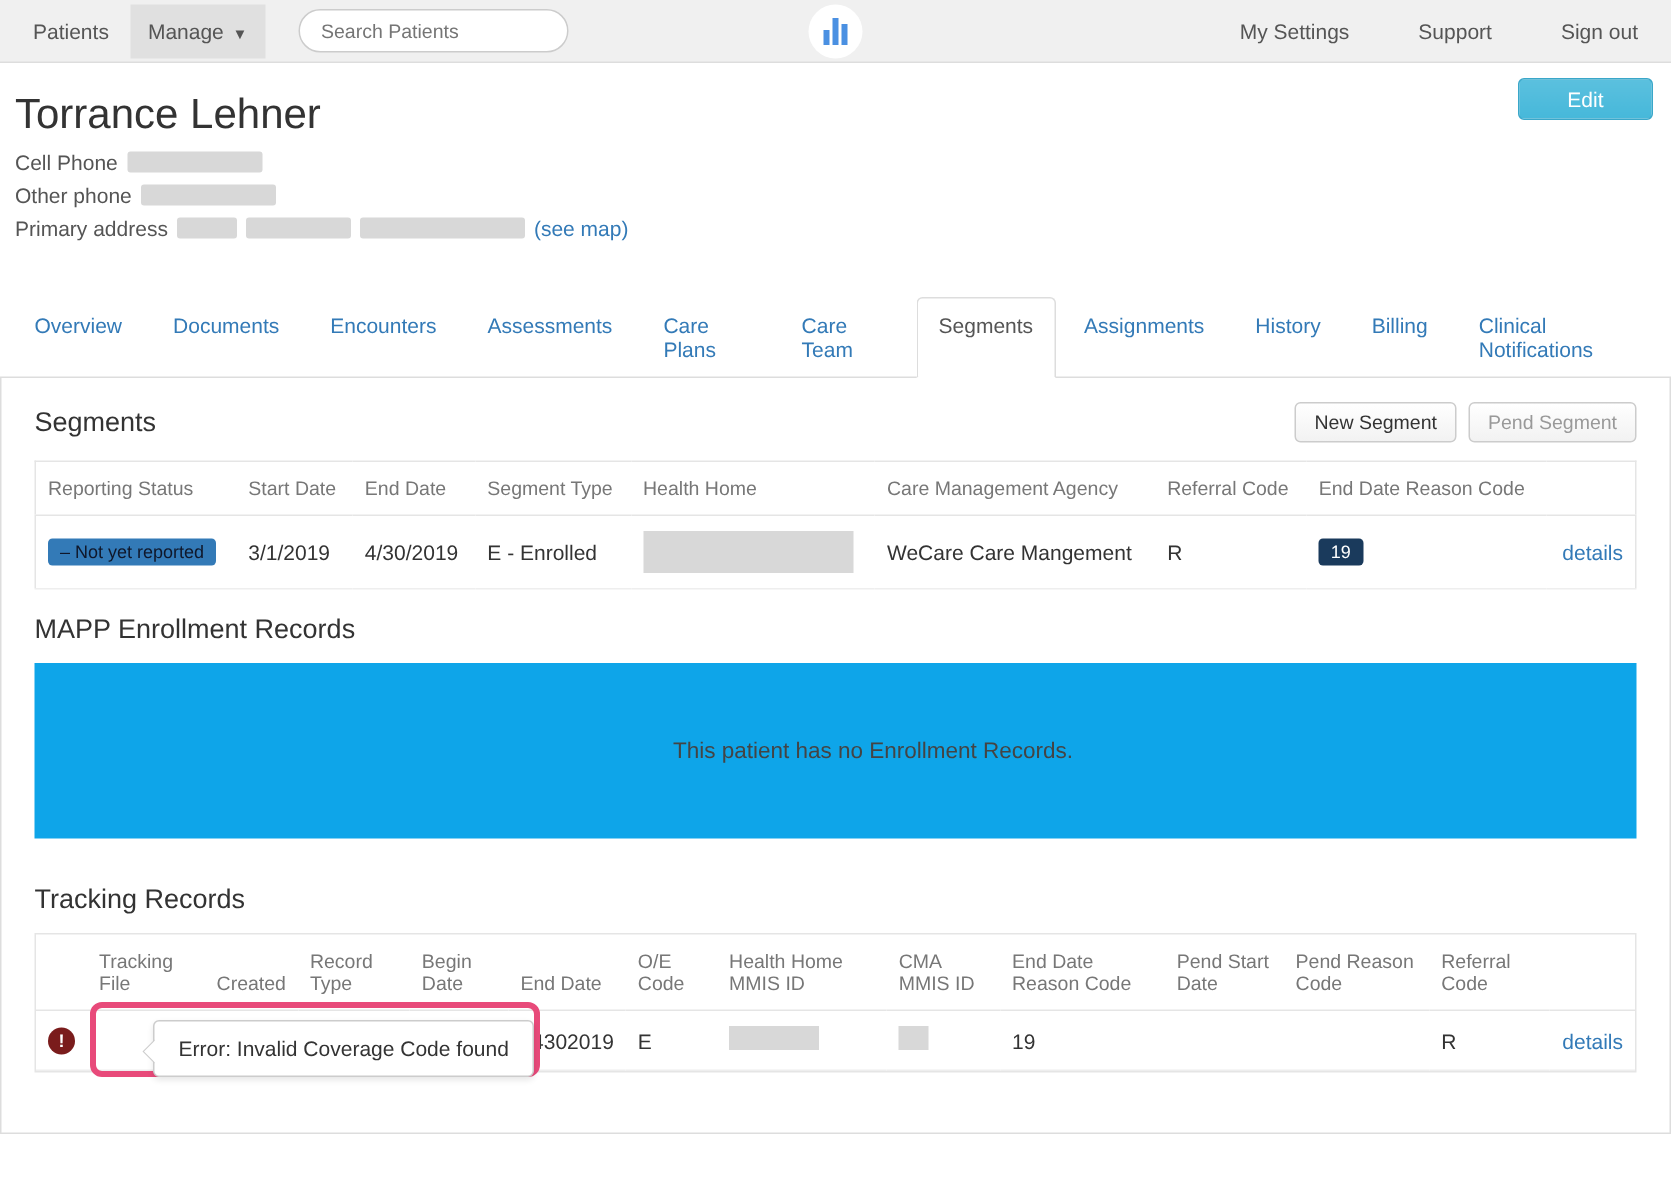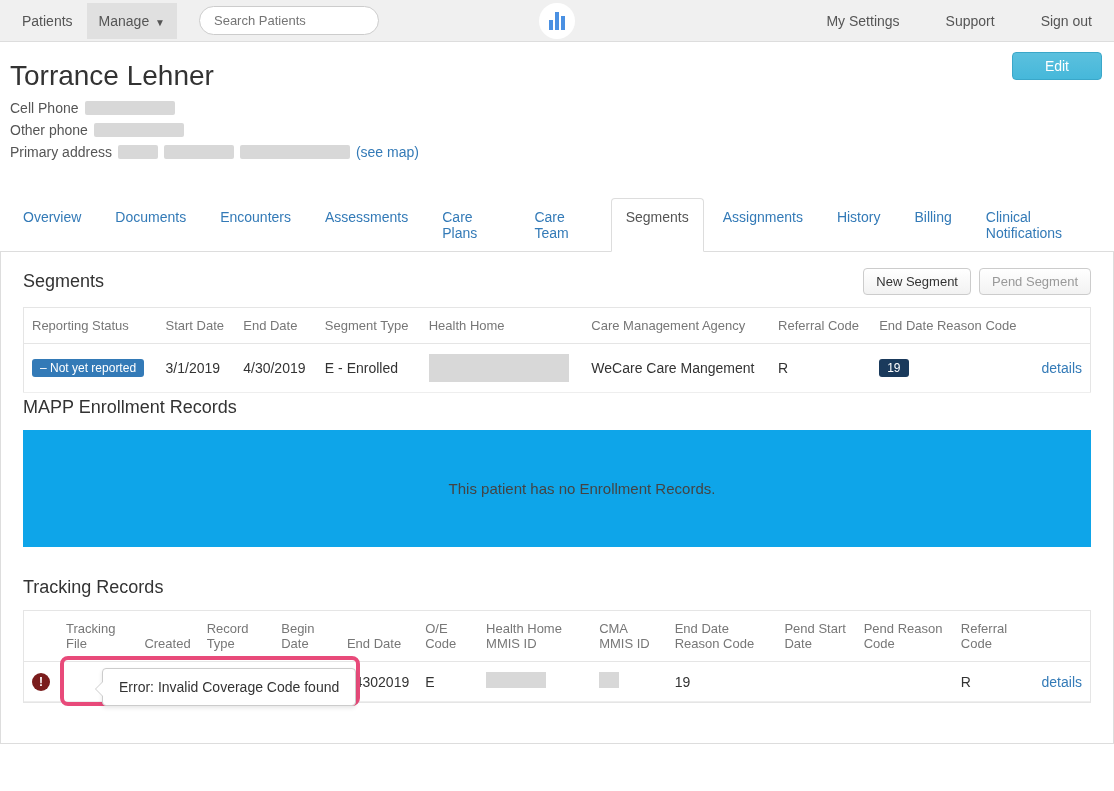--- a/index.html
+++ b/index.html
@@ -32,27 +32,27 @@
 .tab.active { color:#555; border-color:#ddd; border-bottom:1px solid #fff; margin-bottom:-1px; background:#fff; border-radius:4px 4px 0 0;}
 .content { border:1px solid #ddd; border-top:none; padding: 16px 22px 40px 22px;}
 .section-head { display:flex; align-items:center; margin-bottom: 12px;}
 .section-title { font-size:18px; color:#333;}
 .section-actions { margin-left:auto; display:flex; gap:8px;}
 .btn { background:linear-gradient(#fff,#f2f2f2); border:1px solid #ccc; border-radius:4px; padding:5px 12px; font-size:13px; color:#333; cursor:pointer;}
 .btn.disabled { color:#999; cursor:default;}
 .table { width:100%; border:1px solid #e5e5e5; border-collapse: collapse;}
 .table th { text-align:left; font-weight:400; color:#777; font-size:13px; padding:10px 8px; border-bottom:1px solid #e5e5e5; vertical-align:bottom;}
 .table td { padding:10px 8px; font-size:14px; color:#333; border-bottom:1px solid #eee; vertical-align:middle;}
-.badge-status { background:#337ab7; color:#ffffff; font-size:12px; padding:2px 8px; border-radius:3px; display:inline-flex; align-items:center; gap:4px; white-space:nowrap;}
+.badge-status { background:#337ab7; color:#0f172a; font-size:12px; padding:2px 8px; border-radius:3px; display:inline-flex; align-items:center; gap:4px; white-space:nowrap;}
 .badge-code { background:#1a3a5c; color:#fff; font-size:12px; padding:2px 8px; border-radius:3px; display:inline-block;}
 .link { color:#337ab7; cursor:pointer; }
 .redact-block { background:#d8d8d8; height:28px; width:140px; }
 .enroll-box { background:#0ea5e9; padding: 50px 30px; text-align:center; margin-top:10px; margin-bottom:30px;}
 .enroll-text { color:#444; font-size:15px; padding-left: 50px;}
-.subsection-title { font-size:18px; color:#333; margin: 4px 0 12px 0;}
+.subsection-title { font-size:18px; color:#333; margin: 16px 0 12px 0;}
 .tracking-table th { font-size:13px;}
 .error-row { position:relative;}
 .error-icon-wrap { width:20px;}
 .error-icon { width:18px; height:18px; background:#7a1c1c; border-radius:50%; display:flex; align-items:center; justify-content:center; color:#fff; font-size:12px; font-weight:bold;}
 .tooltip-box { position:absolute; left: 78px; top: 6px; background:#fff; border:1px solid #ccc; border-radius:4px; padding:10px 16px; font-size:14px; color:#333; box-shadow:0 2px 4px rgba(0,0,0,0.1); white-space:nowrap; z-index:5;}
 .tooltip-box::before { content:""; position:absolute; left:-8px; top:12px; border:8px solid transparent; border-right-color:#ccc; border-left:none;}
 .tooltip-box::after { content:""; position:absolute; left:-7px; top:12px; border:8px solid transparent; border-right-color:#fff; border-left:none;}
 .highlight-box { position:absolute; left: 36px; top:-6px; width: 300px; height: 50px; border:4px solid #e84a7a; border-radius:8px; pointer-events:none; z-index:3;}
 .tracking-wrap { position:relative; border:1px solid #e5e5e5;}
 .td-redact { background:#d8d8d8; height:16px; display:inline-block;}

